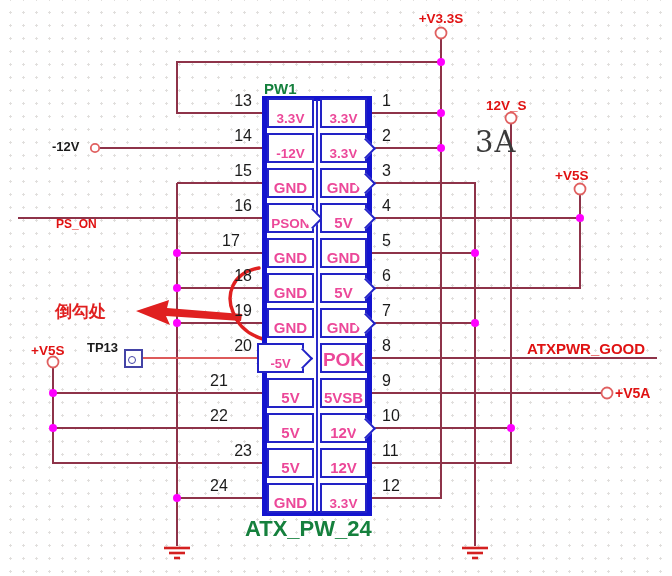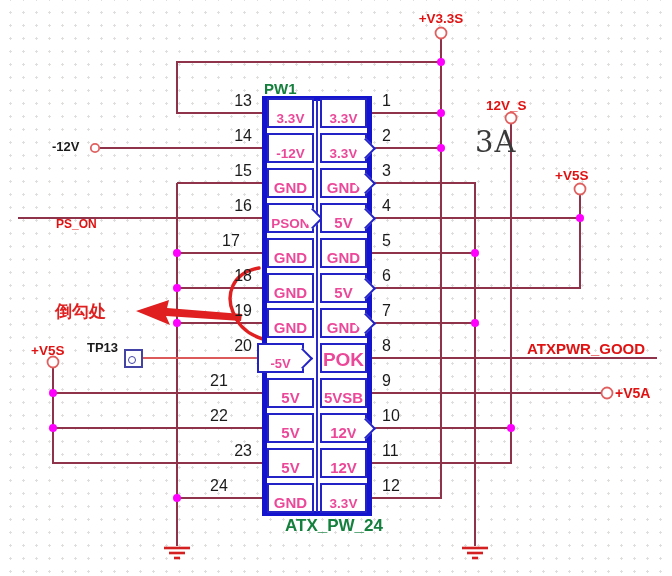--- a/index.html
+++ b/index.html
@@ -247,21 +247,21 @@
     <div class="pin-cell" style="top: 448px; left: 320px; font-size: 15px;">
       <span>12V</span>
     </div>
     <div class="pin-num" style="top: 478px; left: 382px; width: 42px;">12</div>
     <div class="pin-cell" style="top: 483px; left: 320px; font-size: 13.5px;">
       <span>3.3V</span>
     </div>
   </div>
 
 <div class="lbl navy" style="left:264px;top:81px;font-size:15px;">PW1</div>
-<div class="lbl navy" style="left:276px;top:517px;width:116px;text-align:center;font-size:17px;">ATX_PW_24</div>
+<div class="lbl navy" style="left:245px;top:517px;width:116px;text-align:center;font-size:22px;">ATX_PW_24</div>
 
 <div class="lbl net" style="left:410px;top:12px;width:62px;text-align:center;">+V3.3S</div>
 <div class="lbl net" style="left:486px;top:99px;">12V_S</div>
 <div class="lbl net" style="left:555px;top:169px;">+V5S</div>
 <div class="lbl net" style="left:31px;top:344px;">+V5S</div>
 <div class="lbl net" style="left:56px;top:218px;font-size:12px;">PS_ON</div>
 <div class="lbl net" style="left:527px;top:341px;font-size:15px;">ATXPWR_GOOD</div>
 <div class="lbl net" style="left:615px;top:386px;font-size:14px;">+V5A</div>
 <div class="lbl blk" style="left:52px;top:140px;">-12V</div>
 <div class="lbl blk" style="left:87px;top:341px;">TP13</div>

